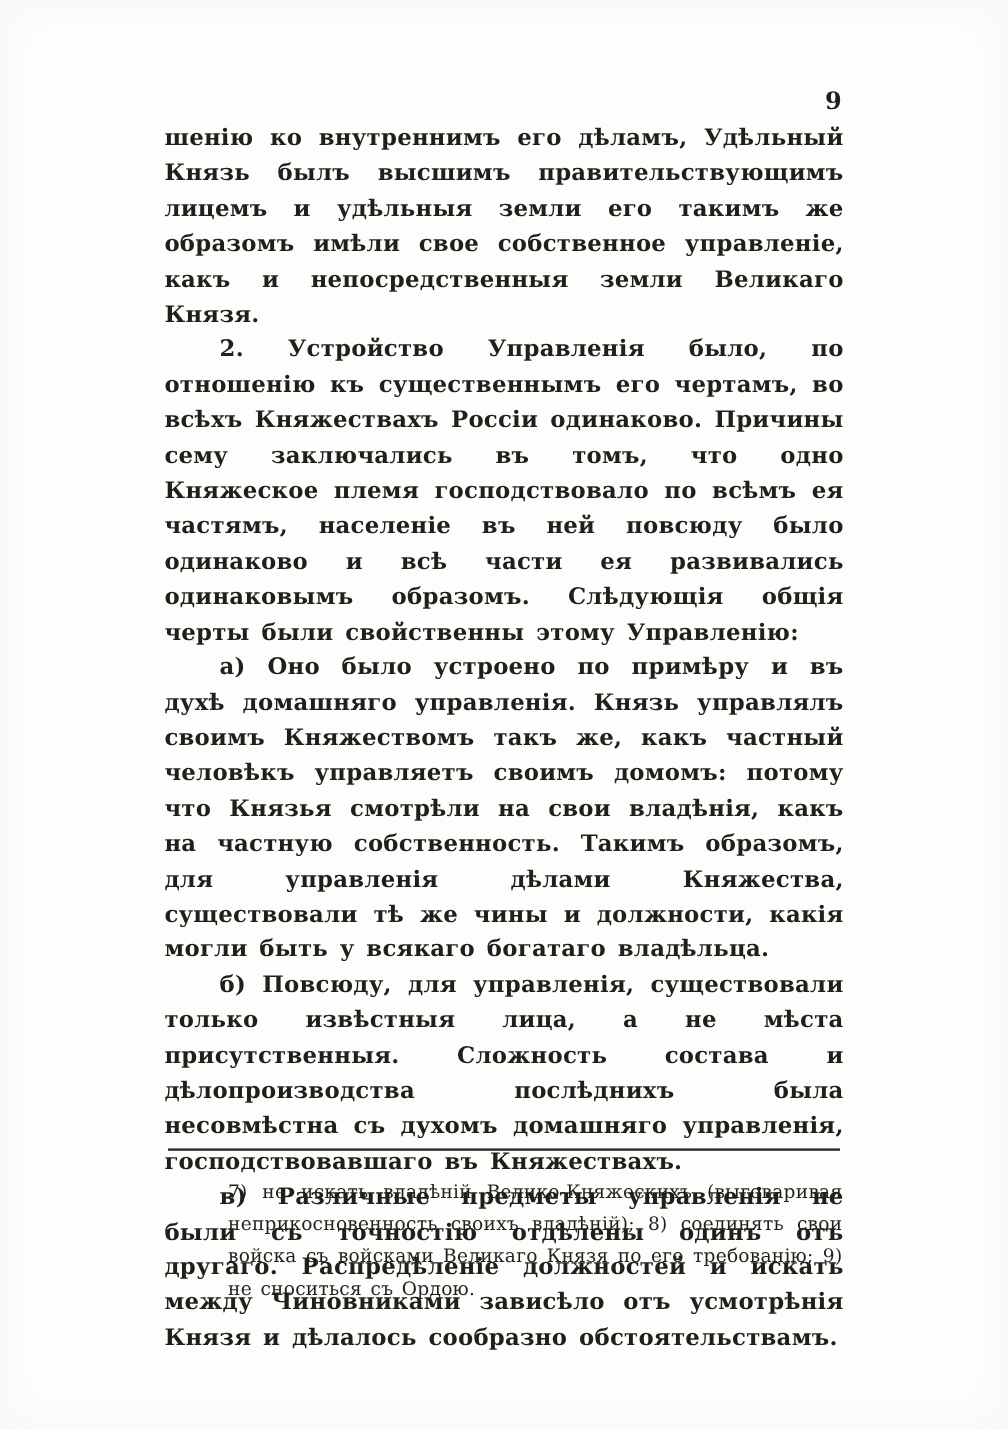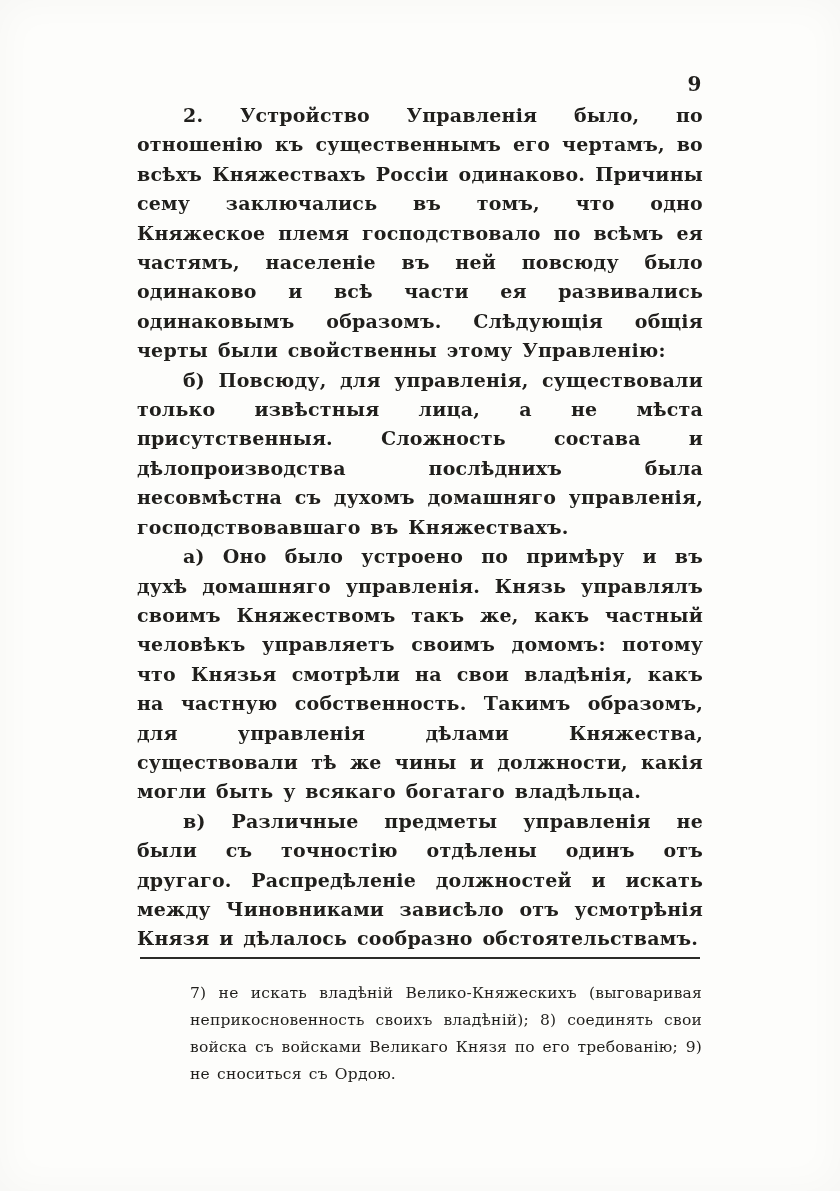--- a/index.html
+++ b/index.html
@@ -71,23 +71,24 @@
   }
 </style>
 </head>
 <body>
 
 <div class="scan-page">
 
   <div class="page-number">9</div>
 
   <div class="text-block">
+      <p>шенію ко внутреннимъ его дѣламъ, Удѣльный Князь былъ высшимъ правительствующимъ лицемъ и удѣльныя земли его такимъ же образомъ имѣли свое собственное управленіе, какъ и непосредственныя земли Великаго Князя.</p>
       <p class="indent">2. Устройство Управленія было, по отношенію къ существеннымъ его чертамъ, во всѣхъ Княжествахъ Россіи одинаково. Причины сему заключались въ томъ, что одно Княжеское племя господствовало по всѣмъ ея частямъ, населеніе въ ней повсюду было одинаково и всѣ части ея развивались одинаковымъ образомъ. Слѣдующія общія черты были свойственны этому Управленію:</p>
+      <p class="indent">а) Оно было устроено по примѣру и въ духѣ домашняго управленія. Князь управлялъ своимъ Княжествомъ такъ же, какъ частный человѣкъ управляетъ своимъ домомъ: потому что Князья смотрѣли на свои владѣнія, какъ на частную собственность. Такимъ образомъ, для управленія дѣлами Княжества, существовали тѣ же чины и должности, какія могли быть у всякаго богатаго владѣльца.</p>
       <p class="indent">б) Повсюду, для управленія, существовали только извѣстныя лица, а не мѣста присутственныя. Сложность состава и дѣлопроизводства послѣднихъ была несовмѣстна съ духомъ домашняго управленія, господствовавшаго въ Княжествахъ.</p>
-      <p class="indent">а) Оно было устроено по примѣру и въ духѣ домашняго управленія. Князь управлялъ своимъ Княжествомъ такъ же, какъ частный человѣкъ управляетъ своимъ домомъ: потому что Князья смотрѣли на свои владѣнія, какъ на частную собственность. Такимъ образомъ, для управленія дѣлами Княжества, существовали тѣ же чины и должности, какія могли быть у всякаго богатаго владѣльца.</p>
       <p class="indent">в) Различные предметы управленія не были съ точностію отдѣлены одинъ отъ другаго. Распредѣленіе должностей и искать между Чиновниками зависѣло отъ усмотрѣнія Князя и дѣлалось сообразно обстоятельствамъ.</p>
     </div>
 
   <div class="footnote-rule"></div>
 
   <p class="footnote">7) не искать владѣній Велико-Княжескихъ (выговаривая неприкосновенность своихъ владѣній); 8) соединять свои войска съ войсками Великаго Князя по его требованію; 9) не сноситься съ Ордою.</p>
 
 </div>
 
 </body></html>

